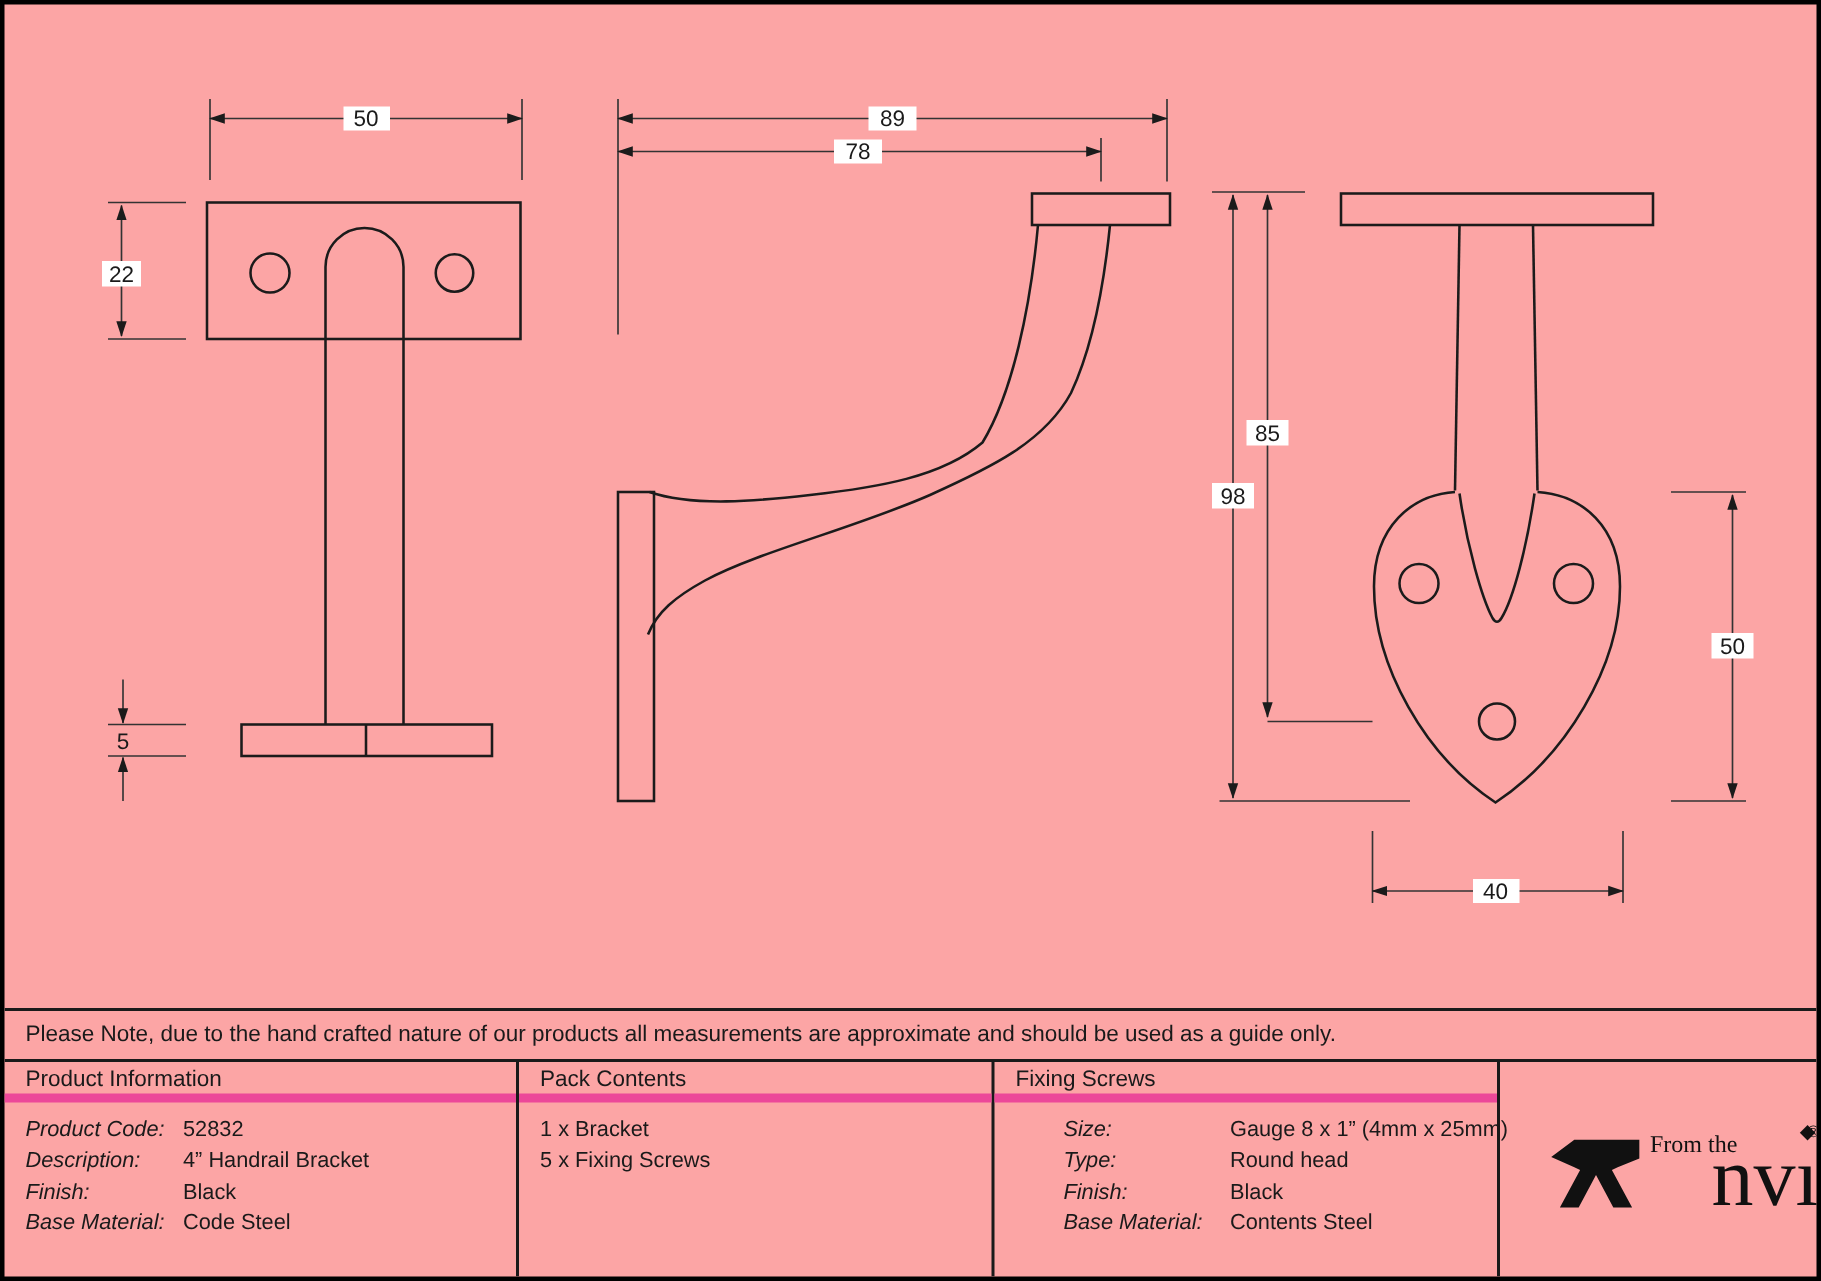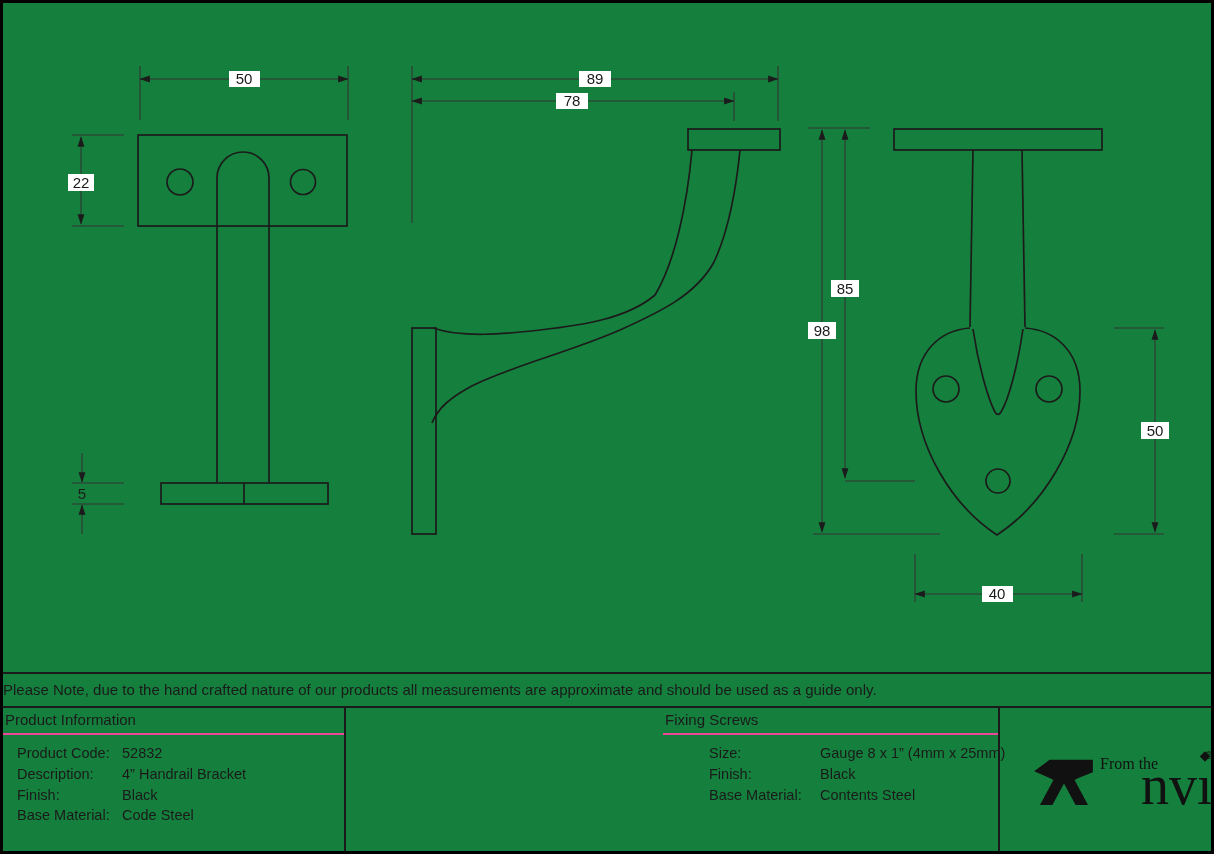--- a/index.html
+++ b/index.html
@@ -1,46 +1,46 @@
 <!DOCTYPE html>
 <html><head>
 <meta charset="utf-8">
 <style>
   * { margin:0; padding:0; box-sizing:border-box; }
   html,body { background:#888; }
   .sheet {
     position:relative; width:1214px; height:854px;
-    background:#15803d; border:3px solid #000; overflow:hidden;
+    background:#fca5a5; border:3px solid #000; overflow:hidden;
     font-family:"Liberation Sans", sans-serif; color:#1a1a1a;
   }
   .drawing { position:absolute; left:0; top:0; width:1208px; height:669px; }
   svg text.dim {
     font-family:"Liberation Sans", sans-serif; font-size:15px;
     fill:#1a1a1a; text-anchor:middle;
   }
   .tbg { fill:#ffffff; }
 
   .note-row {
     position:absolute; left:0; top:669px; width:1208px; height:36px;
     border-top:2px solid #1a1a1a; border-bottom:2px solid #1a1a1a;
-    font-size:15px; line-height:32px; white-space:nowrap;
+    font-size:15px; line-height:32px; padding-left:14px; white-space:nowrap;
   }
   .tablezone { position:absolute; left:0; top:705px; width:1208px; height:143px; }
   .cell { position:absolute; top:0; height:143px; border-right:2px solid #1a1a1a; }
   .cell.c1 { left:0; width:343px; }
   .cell.c2 { left:343px; width:317px; }
   .cell.c3 { left:660px; width:337px; }
   .cell.clogo { left:997px; width:211px; border-right:none; }
   .cell-header {
-    height:27px; border-bottom:2px solid #ec4899;
-    font-size:15px; line-height:24px; padding-left:2px; white-space:nowrap;
+    height:27px; border-bottom:6px solid #ec4899;
+    font-size:15px; line-height:24px; padding-left:14px; white-space:nowrap;
   }
   .cell-body { padding:8px 0 0 14px; font-size:14.5px; line-height:20.8px; }
   .kv { display:flex; white-space:nowrap; }
-  .kv .k { flex:0 0 105px; }
+  .kv .k { flex:0 0 105px;font-style:italic; }
   .c3 .kv .k { flex:0 0 111px;margin-left:32px; }
 
   .clogo { display:flex; align-items:center; justify-content:flex-end; }
   .logo { position:relative; width:178px; height:64px; }
   .anvil-glyph { position:absolute; left:0; top:7px; }
   .logo-fromthe {
     position:absolute; left:67px; top:7px;
     font-family:"Liberation Serif", serif; font-size:16px; color:#111; white-space:nowrap;
   }
   .logo-word {
@@ -188,27 +188,38 @@
           <span class="k">Finish:</span>
           <span class="v">Black</span>
         </div>
         <div class="kv">
           <span class="k">Base Material:</span>
           <span class="v">Code Steel</span>
         </div>
       </div>
     </div>
 
+    <div class="cell c2">
+      <div class="cell-header">Pack Contents</div>
+      <div class="cell-body">
+        <div>1 x Bracket</div>
+        <div>5 x Fixing Screws</div>
+      </div>
+    </div>
 
     <div class="cell c3">
       <div class="cell-header">Fixing Screws</div>
       <div class="cell-body">
         <div class="kv">
           <span class="k">Size:</span>
           <span class="v">Gauge 8 x 1” (4mm x 25mm)</span>
+        </div>
+        <div class="kv">
+          <span class="k">Type:</span>
+          <span class="v">Round head</span>
         </div>
         <div class="kv">
           <span class="k">Finish:</span>
           <span class="v">Black</span>
         </div>
         <div class="kv">
           <span class="k">Base Material:</span>
           <span class="v">Contents Steel</span>
         </div>
       </div>

